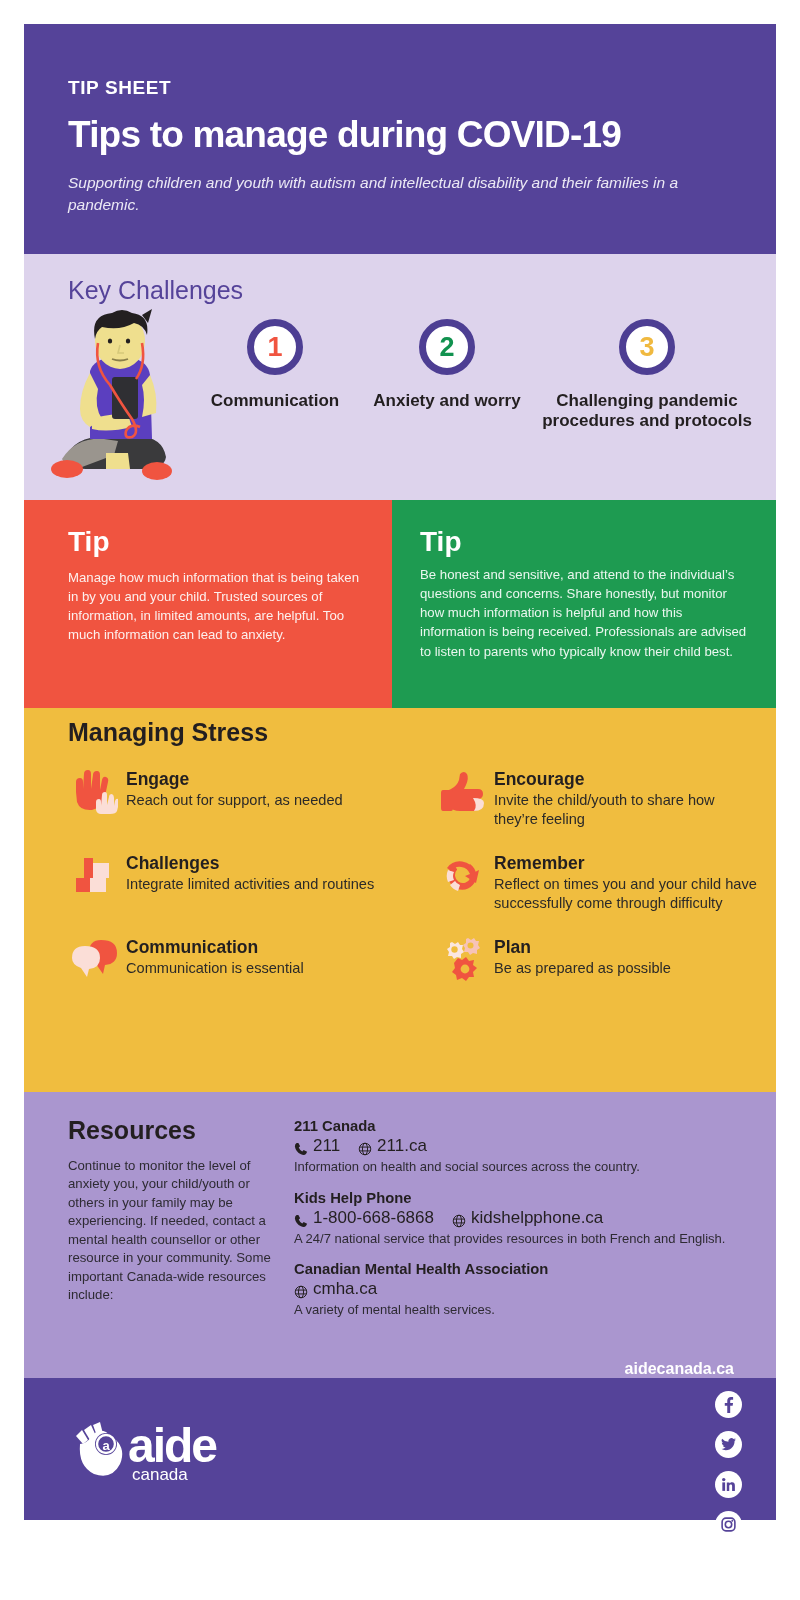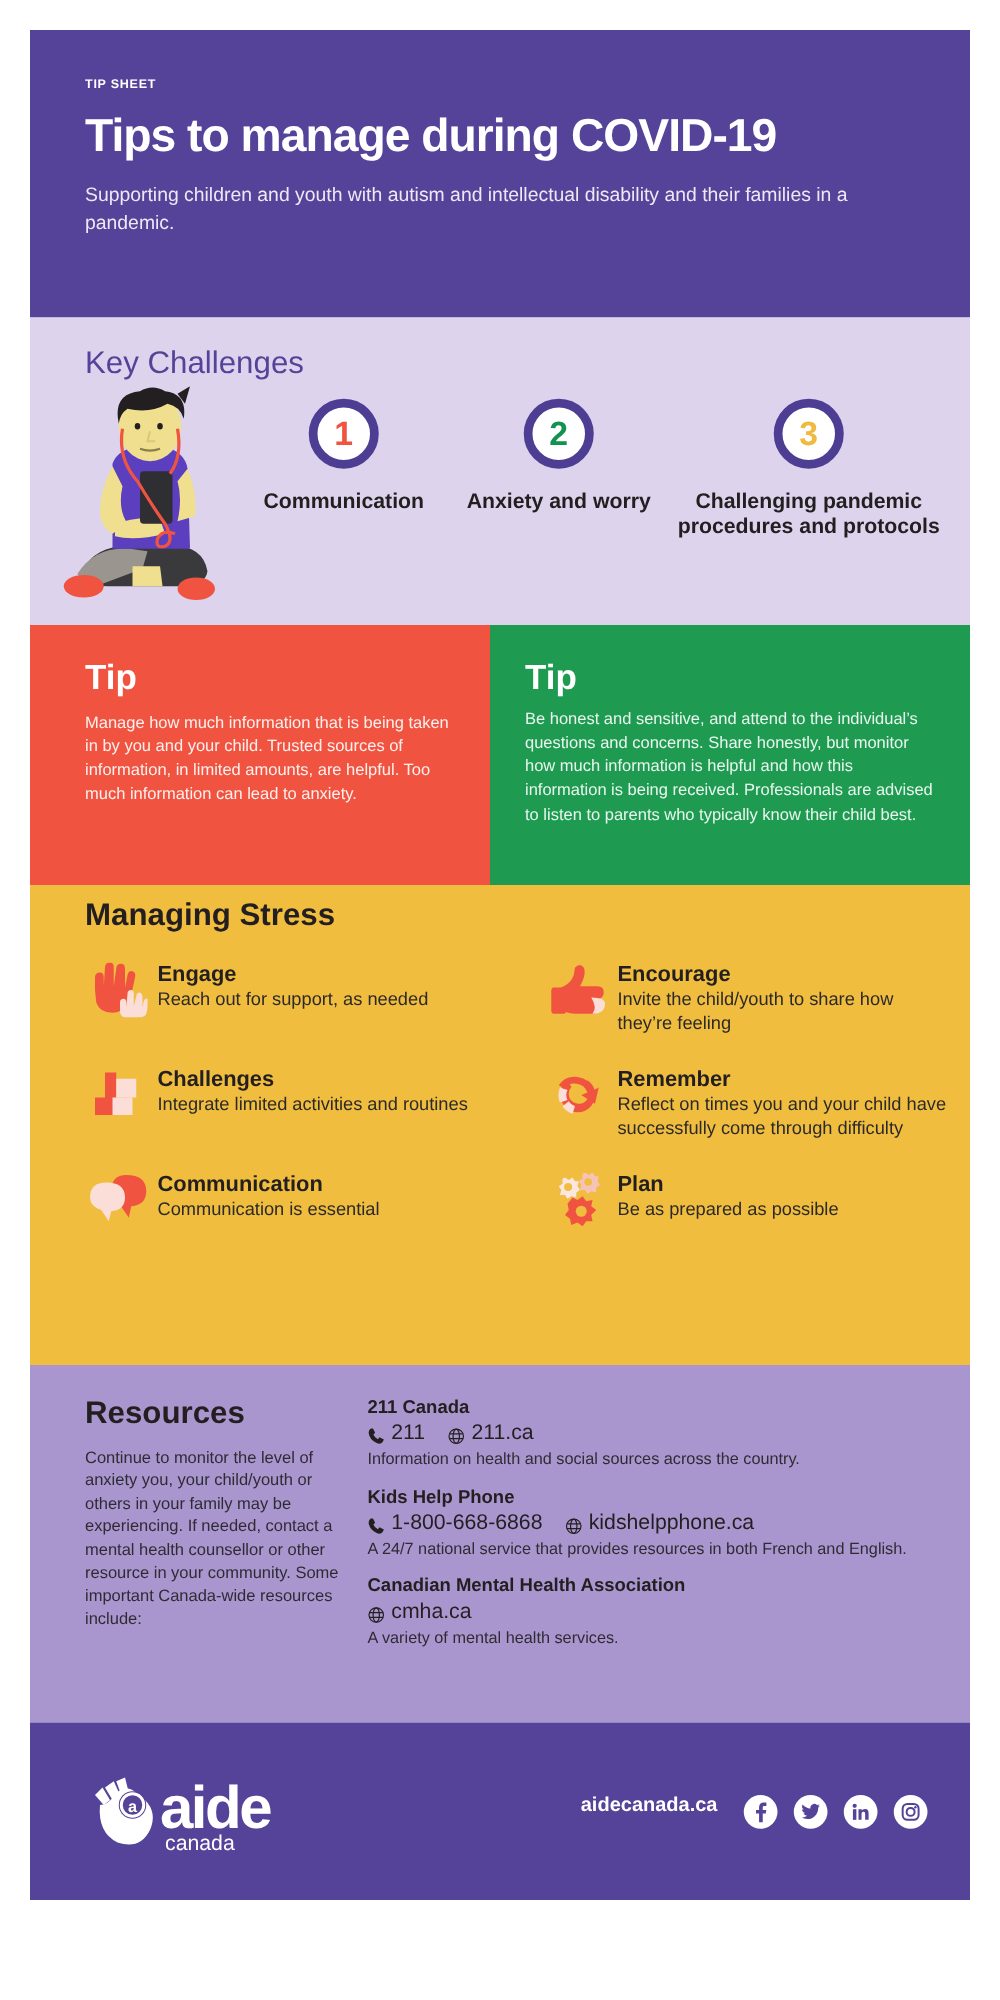--- a/index.html
+++ b/index.html
@@ -18,38 +18,40 @@
   }
 
   
   .header {
     background: #554399;
     padding: 38px 44px 34px 44px;
     height: 230px;
   }
   .kicker {
     color: #ffffff;
-    font-size: 10px;
+    font-size: 19px;
     font-weight: bold;
     letter-spacing: 0.6px;
     margin-bottom: 16px;
+    margin-top: 15px;
   }
   .main-title {
     color: #ffffff;
     font-size: 37px;
     font-weight: bold;
     letter-spacing: -0.8px;
     line-height: 1.1;
     margin-bottom: 16px;
   }
   .subtitle {
     color: #ece9f5;
     font-size: 15.5px;
     line-height: 1.42;
     font-weight: 400;
+    font-style: italic;
   }
 
   
   .challenges {
     background: #ddd3ec;
     padding: 22px 0 14px 0;
     height: 246px;
     position: relative;
   }
   .challenges h2 {
@@ -204,21 +206,21 @@
   .footer {
     background: #554399;
     height: 142px;
     display: flex;
     align-items: center;
     padding: 0 34px 0 44px;
   }
   .logo-wrap { display: flex; align-items: center; }
   .footer-right {
     margin-left: auto;
-    display: flex; align-items: flex-start; gap: 13px;
+    display: flex; align-items: flex-end; gap: 13px; flex-direction: column;
   }
   .site {
     color: #ffffff;
     font-size: 16px;
     font-weight: bold;
     margin-right: 8px;
   }
   .soc {
     width: 27px; height: 27px;
     border-radius: 50%;

